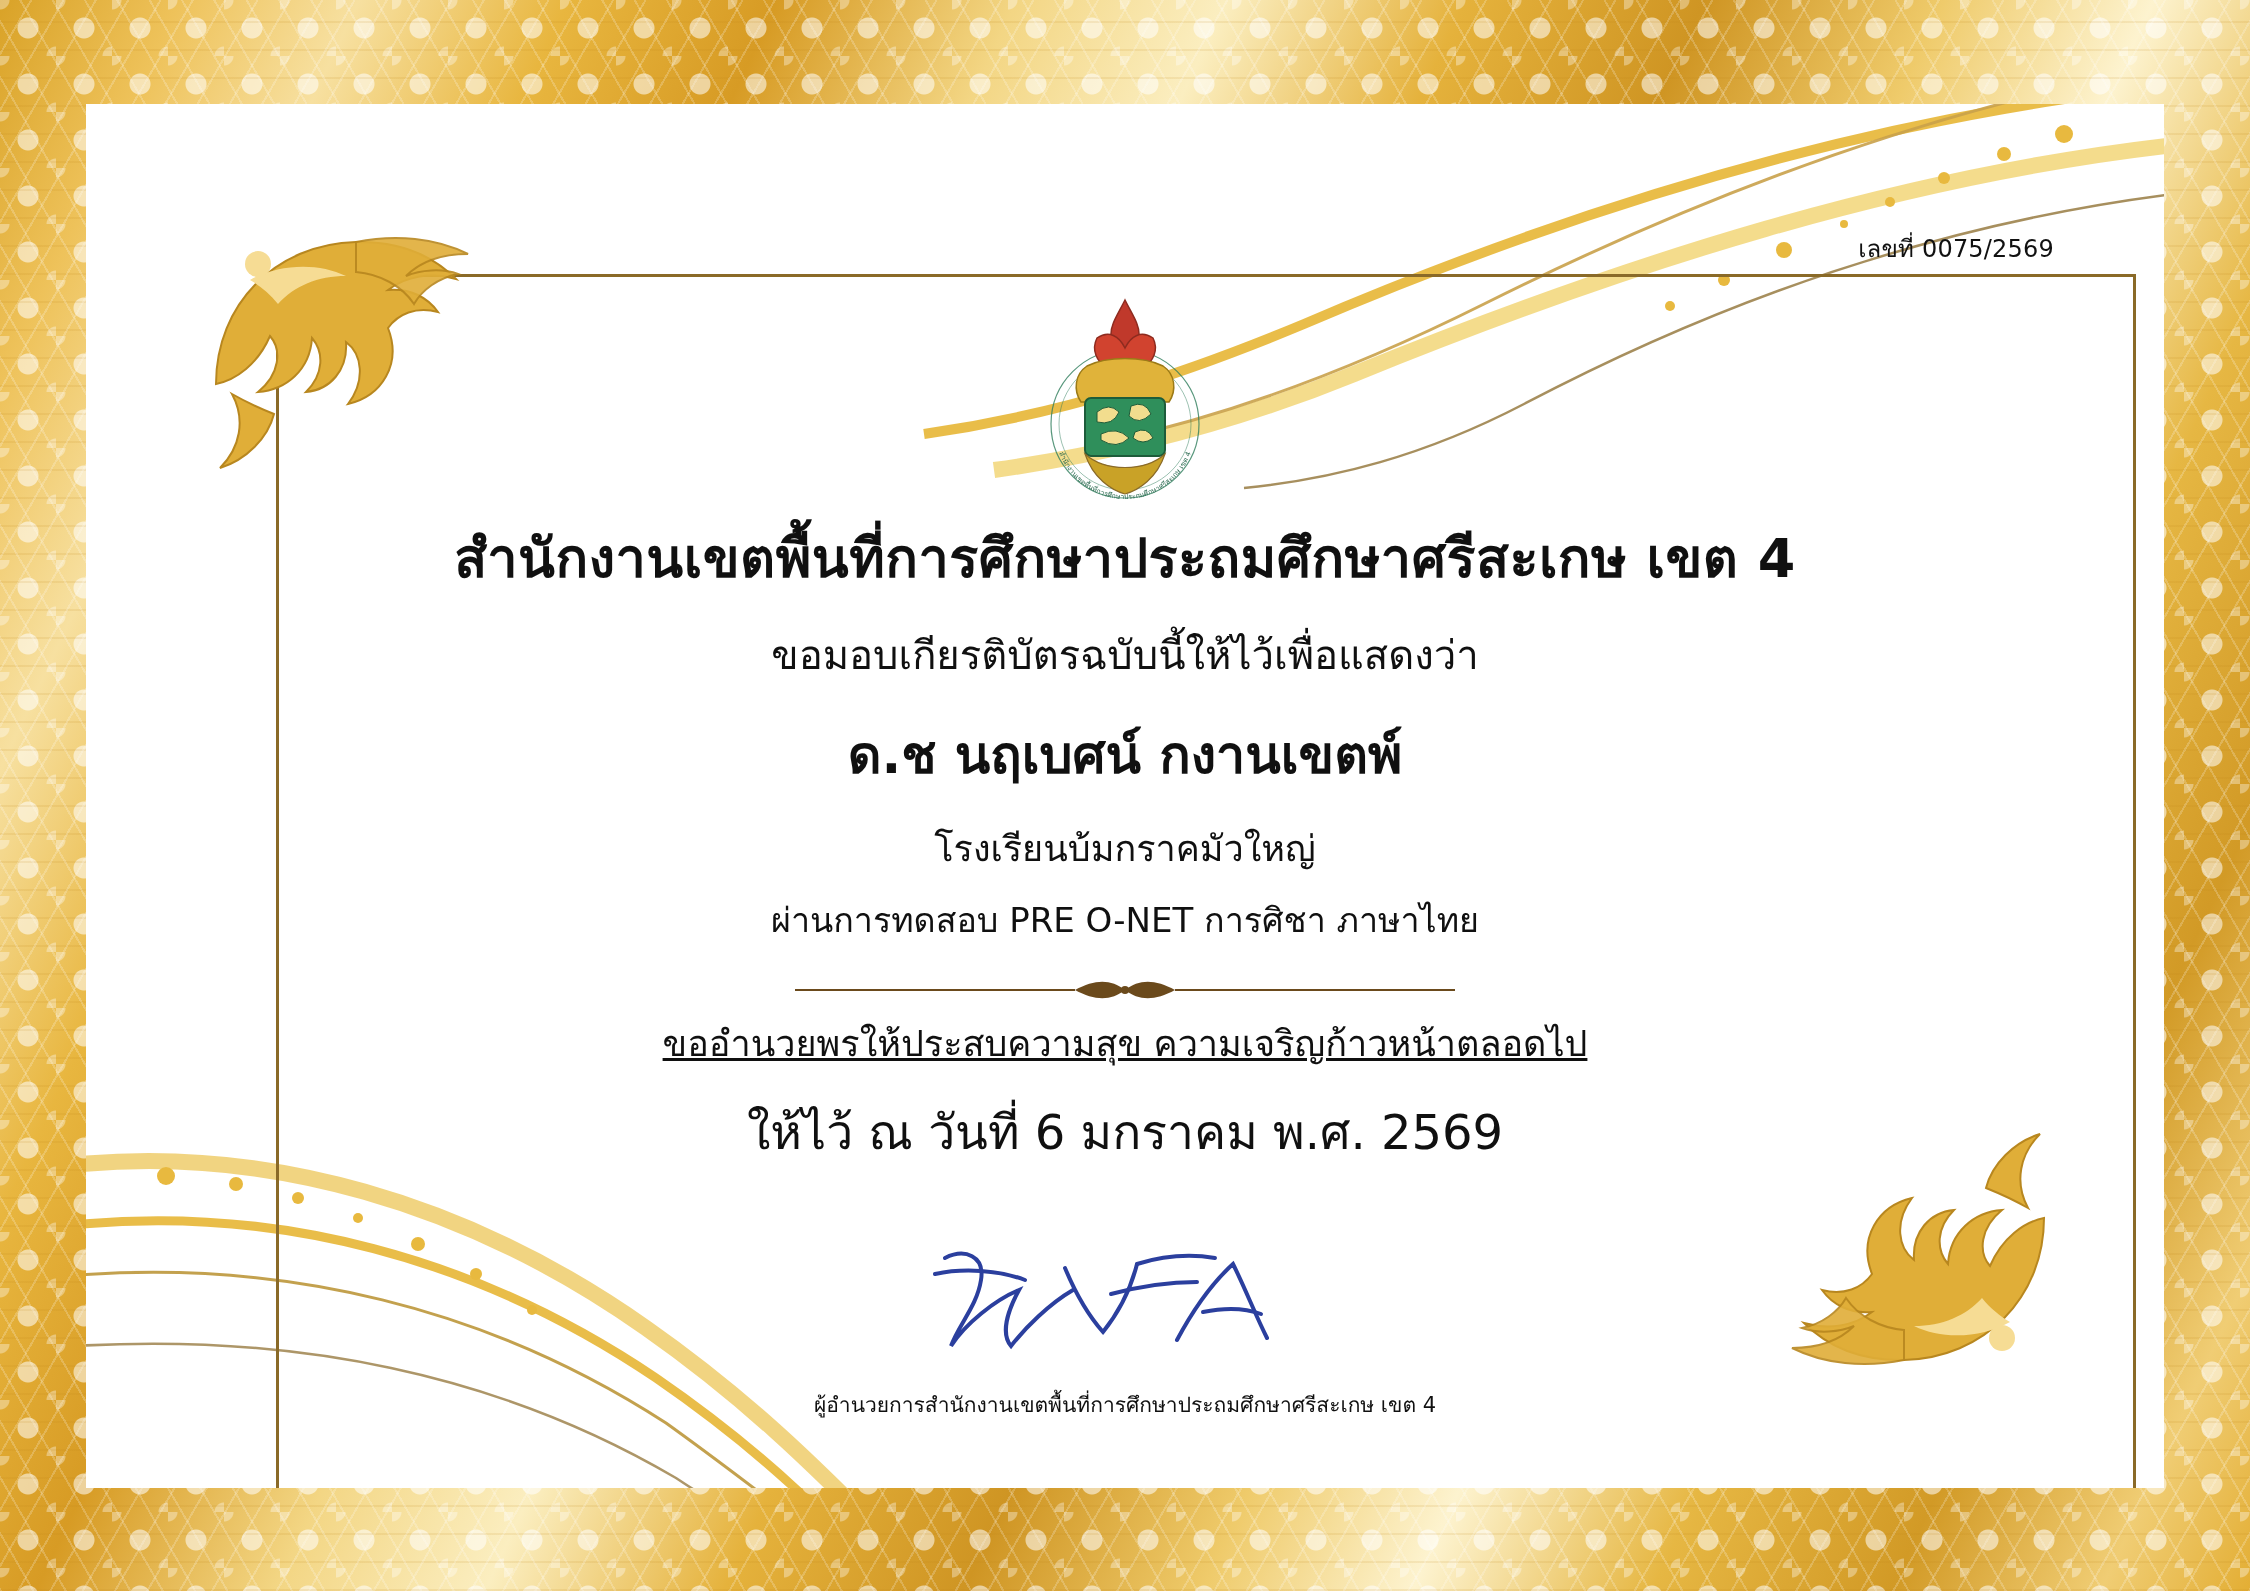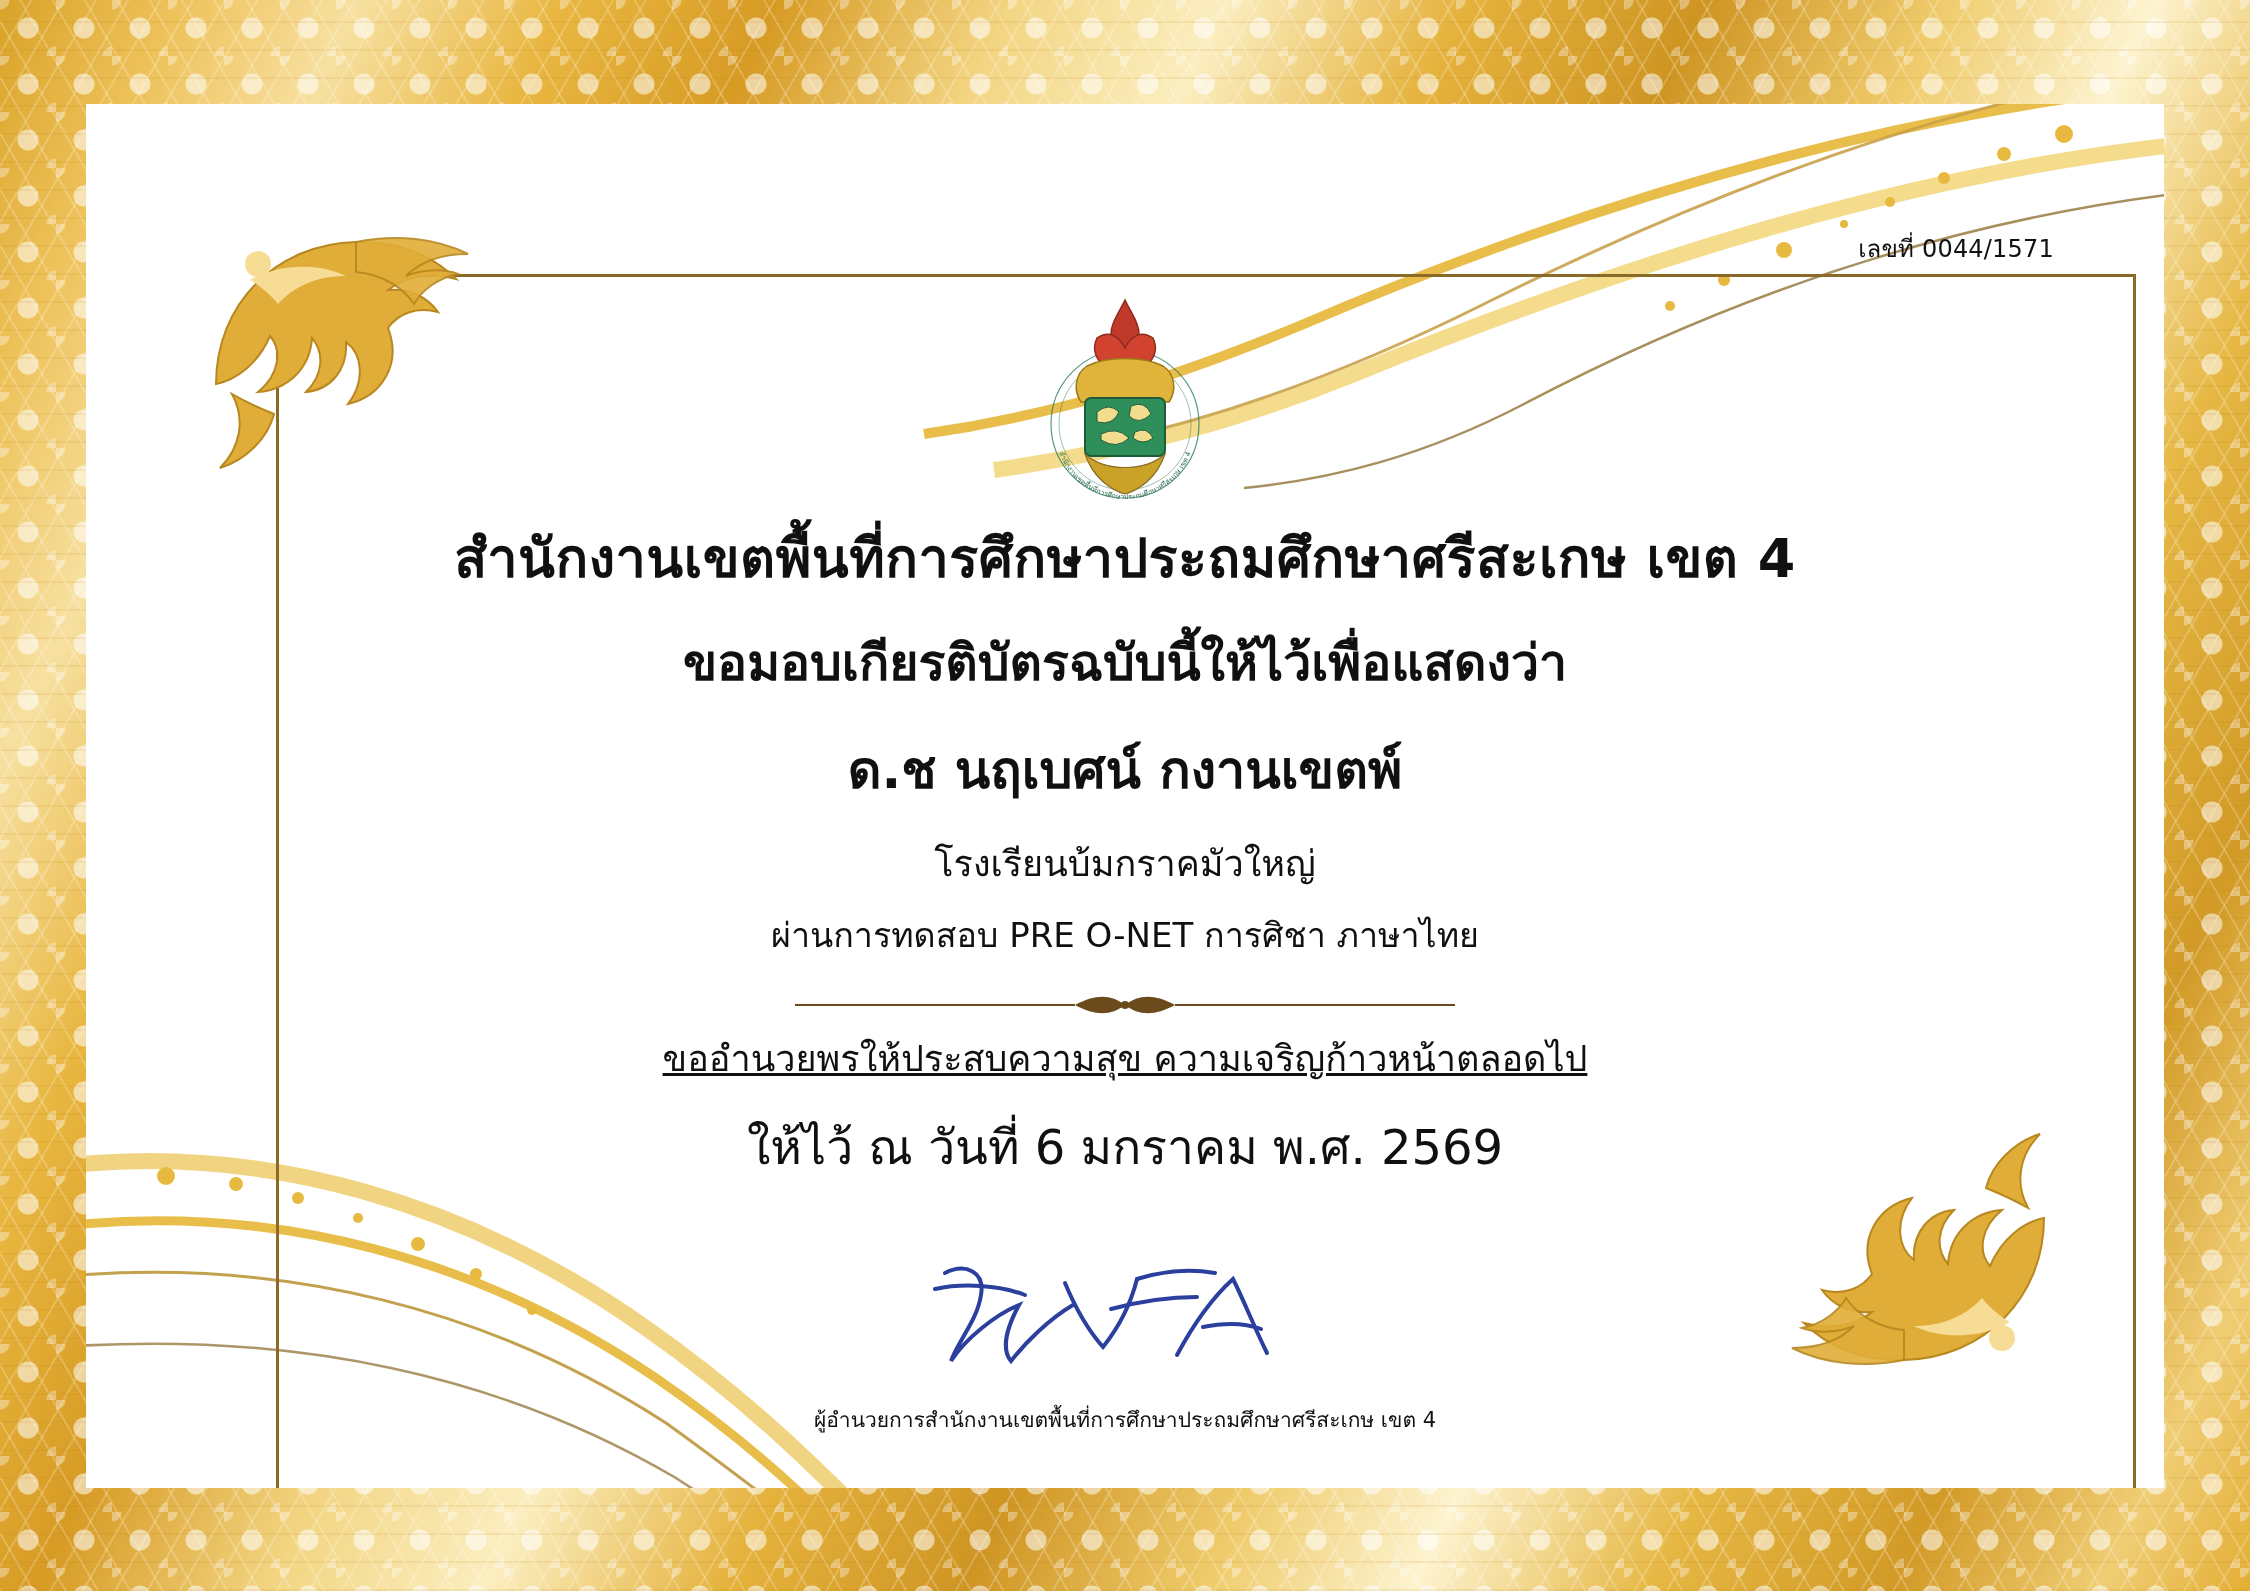--- a/index.html
+++ b/index.html
@@ -104,24 +104,23 @@
   }
 
   .line-org {
     font-size: 54px;
     font-weight: bold;
     color: #101010;
     letter-spacing: 0.5px;
     margin-top: 6px;
   }
   .line-award {
-    font-size: 50px;
+    font-size: 40px;
     color: #101010;
     margin-top: 22px;
-    font-weight: bold;
   }
   .line-name {
     font-size: 52px;
     font-weight: bold;
     color: #101010;
     margin-top: 26px;
   }
   .line-school {
     font-size: 36px;
     color: #101010;
@@ -243,21 +242,21 @@
                    C232,54 216,66 208,80 C196,62 174,50 150,48 Z" opacity="0.9"></path>
           <path d="M26,170 C40,196 34,224 14,244 C40,236 62,214 68,190 C58,186 40,178 26,170 Z"></path>
         </g>
         <g fill="#f6dc94">
           <path d="M44,56 C72,40 112,38 140,52 C112,52 88,62 72,80 C64,70 54,62 44,56 Z"></path>
           <circle cx="52" cy="40" r="13"></circle>
         </g>
       </g>
     </svg>
 
-    <div class="doc-number">เลขที่ 0044/1571</div>
+    <div class="doc-number">เลขที่ 0075/2569</div>
 
     <div class="content">
 
       <div class="emblem">
         <svg viewBox="0 0 180 215" width="180" height="215">
 
           <defs>
             <path id="ringpath" d="M20,135 a70,70 0 1,0 140,0" fill="none"></path>
           </defs>
           <circle cx="90" cy="130" r="74" fill="none" stroke="#2e7d5b" stroke-width="1.2" opacity="0.8"></circle>

